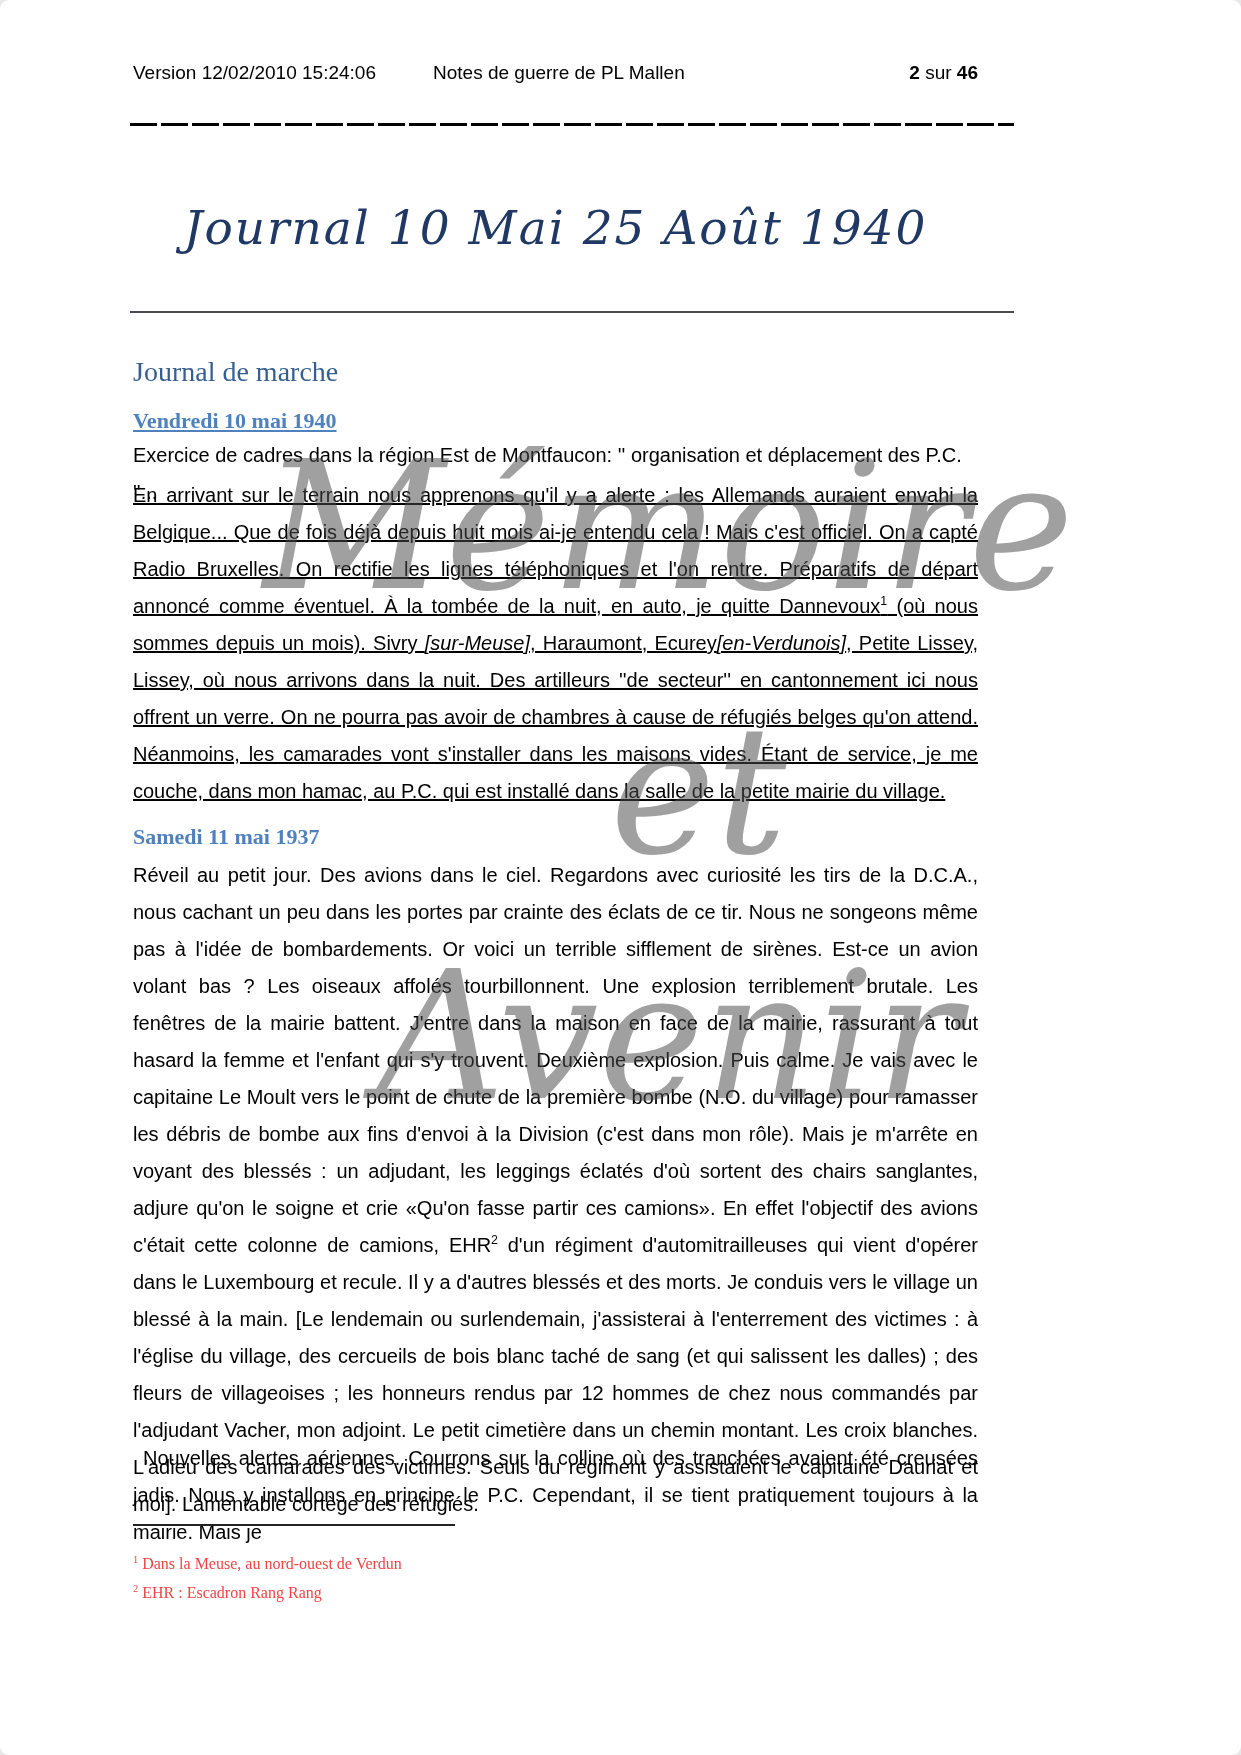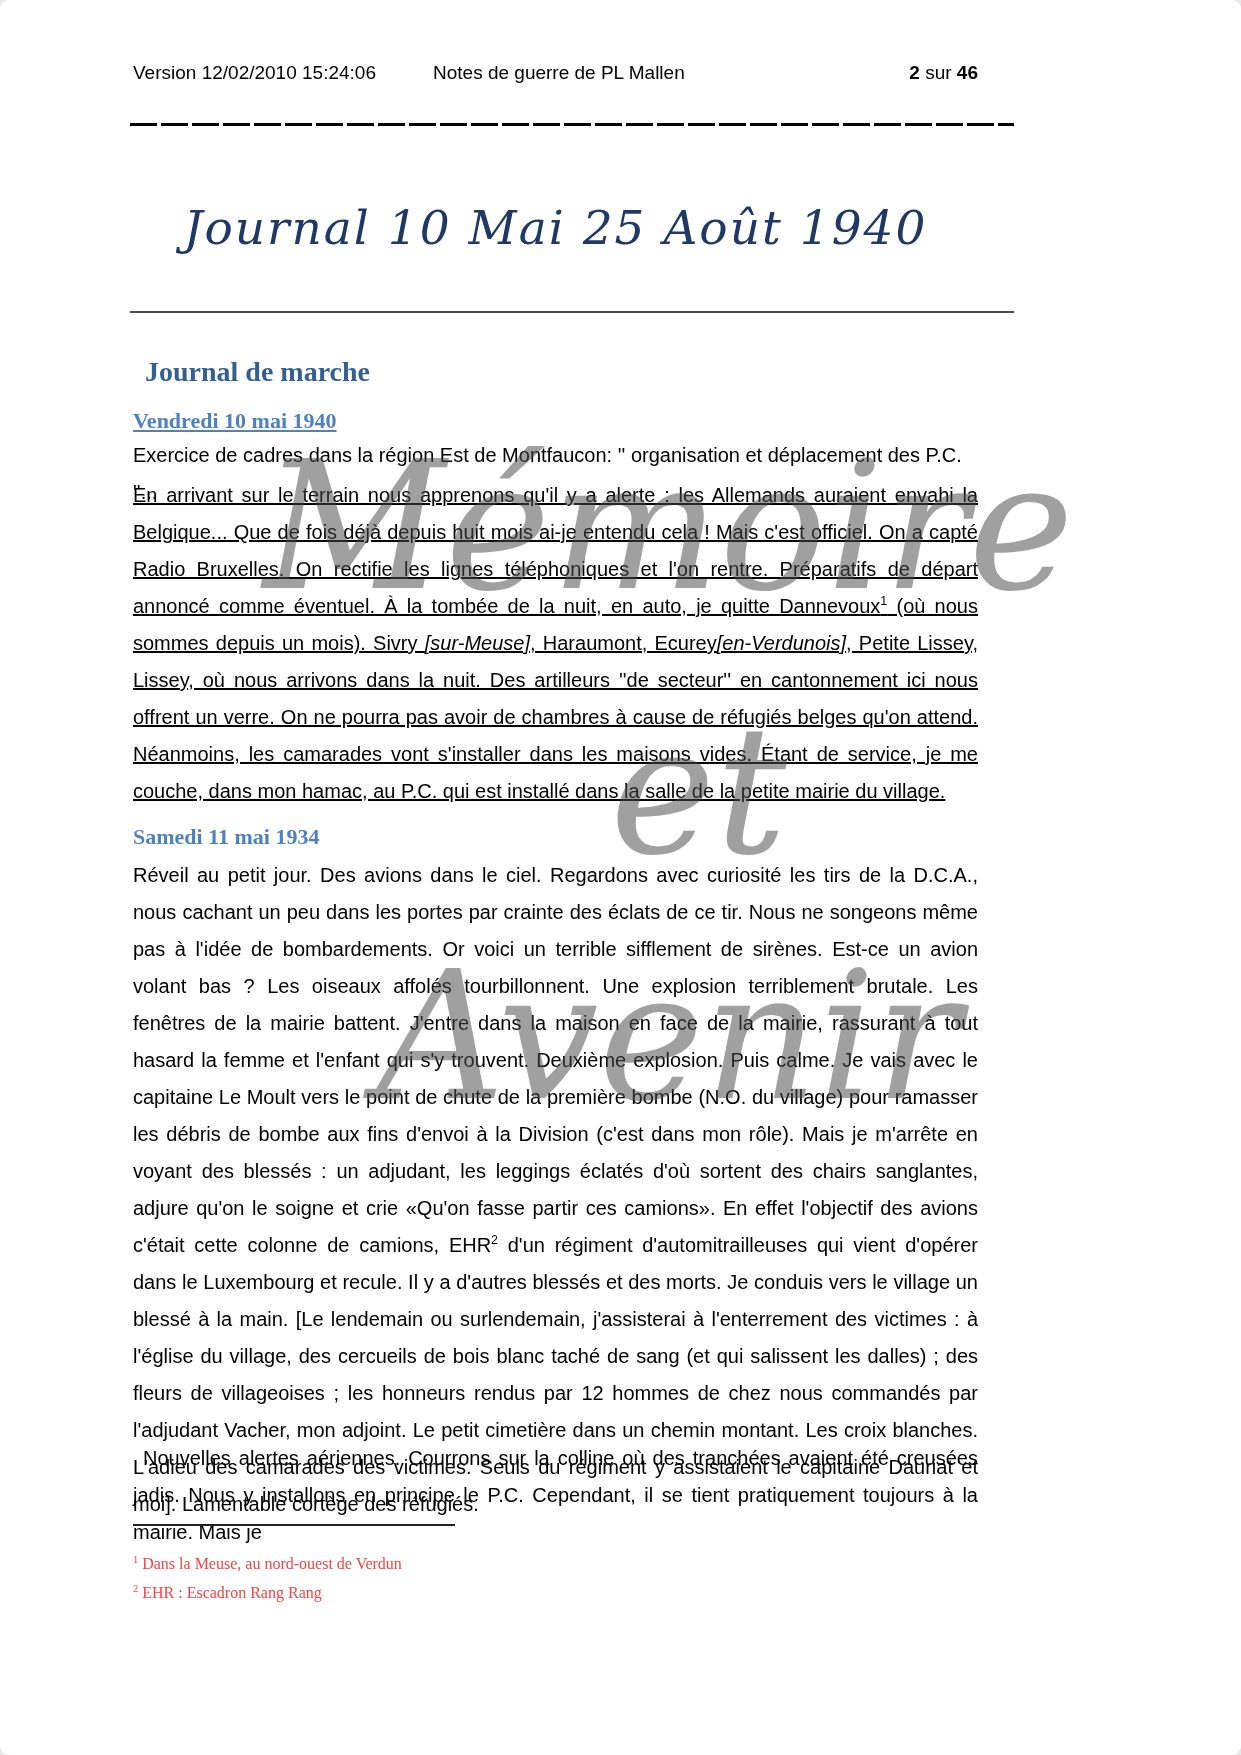--- a/index.html
+++ b/index.html
@@ -36,23 +36,23 @@
     font-size:47px;
     letter-spacing:2px;
     color:#1f3864;
   }
   .title-rule{
     position:absolute;left:130px;top:311px;width:884px;height:0;
     border-top:2px solid #4a4a52;
   }
   
   .sec-title{
-    position:absolute;left:145px;top:356px;width:845px;margin:0;
+    position:absolute;left:133px;top:356px;width:845px;margin:0;
     font-family:"Liberation Serif", serif;
-    font-weight:bold;font-size:28px;color:#365f91;
+    font-weight:normal;font-size:28px;color:#365f91;
   }
   .date-head{
     position:absolute;left:133px;width:845px;margin:0;
     font-family:"Liberation Serif", serif;
     font-weight:bold;font-size:22px;color:#4f81bd;
   }
   #h-vendredi{top:408px;text-decoration:underline;}
   #h-samedi{top:824px;}
   
   .body-par{
@@ -110,21 +110,21 @@
   <div class="title-rule"></div>
 
   <h2 class="sec-title">Journal de marche</h2>
 
   <h3 class="date-head" id="h-vendredi">Vendredi 10 mai 1940</h3>
 
   <p class="body-par" id="par-v1">Exercice de cadres dans la région Est de Montfaucon: '' organisation et déplacement des P.C. ''...</p>
 
   <p class="body-par" id="par-v2"><span>En arrivant sur le terrain nous apprenons qu'il y a alerte : les Allemands auraient envahi la Belgique... Que de fois déjà depuis huit mois ai-je entendu cela ! Mais c'est officiel. On a capté Radio Bruxelles. On rectifie les lignes téléphoniques et l'on rentre. Préparatifs de départ annoncé comme éventuel. À la tombée de la nuit, en auto, je quitte Dannevoux</span><sup>1</sup><span> (où nous sommes depuis un mois). Sivry </span><i>[sur-Meuse]</i><span>, Haraumont, Ecurey</span><i>[en-Verdunois]</i><span>, Petite Lissey, Lissey, où nous arrivons dans la nuit. Des artilleurs ''de secteur'' en cantonnement ici nous offrent un verre. On ne pourra pas avoir de chambres à cause de réfugiés belges qu'on attend. Néanmoins, les camarades vont s'installer dans les maisons vides. Étant de service, je me couche, dans mon hamac, au P.C. qui est installé dans la salle de la petite mairie du village.</span></p>
 
-  <h3 class="date-head" id="h-samedi">Samedi 11 mai 1934</h3>
+  <h3 class="date-head" id="h-samedi">Samedi 11 mai 1937</h3>
 
   <p class="body-par" id="par-s1"><span>Réveil au petit jour. Des avions dans le ciel. Regardons avec curiosité les tirs de la D.C.A., nous cachant un peu dans les portes par crainte des éclats de ce tir. Nous ne songeons même pas à l'idée de bombardements. Or voici un terrible sifflement de sirènes. Est-ce un avion volant bas ? Les oiseaux affolés tourbillonnent. Une explosion terriblement brutale. Les fenêtres de la mairie battent. J'entre dans la maison en face de la mairie, rassurant à tout hasard la femme et l'enfant qui s'y trouvent. Deuxième explosion. Puis calme. Je vais avec le capitaine Le Moult vers le point de chute de la première bombe (N.O. du village) pour ramasser les débris de bombe aux fins d'envoi à la Division (c'est dans mon rôle). Mais je m'arrête en voyant des blessés : un adjudant, les leggings  éclatés d'où sortent des chairs sanglantes, adjure qu'on le soigne et crie «Qu'on fasse partir ces camions». En effet l'objectif des avions c'était cette colonne de camions, EHR</span><sup>2</sup><span> d'un régiment d'automitrailleuses qui vient d'opérer dans le Luxembourg et recule. Il y a d'autres blessés et des morts. Je conduis vers le village un blessé à la main. [Le lendemain ou surlendemain, j'assisterai à l'enterrement des victimes : à l'église du village, des cercueils de bois blanc taché de sang (et qui salissent les dalles) ; des fleurs de villageoises ; les honneurs rendus par 12 hommes de chez nous commandés par l'adjudant Vacher, mon adjoint. Le petit cimetière dans un chemin montant. Les croix blanches. L'adieu des camarades des victimes. Seuls du régiment y assistaient le capitaine Dauriat et moi]. Lamentable cortège des réfugiés.</span></p>
 
   <p class="body-par" id="par-s2">Nouvelles alertes aériennes. Courrons sur la colline où des tranchées avaient été creusées jadis. Nous y installons en principe le P.C. Cependant, il se tient pratiquement toujours à la mairie. Mais je</p>
 
   <div class="watermark">
     <div class="wm wm-1">Mémoire</div>
     <div class="wm wm-2">et</div>
     <div class="wm wm-3">Avenir</div>
   </div>

